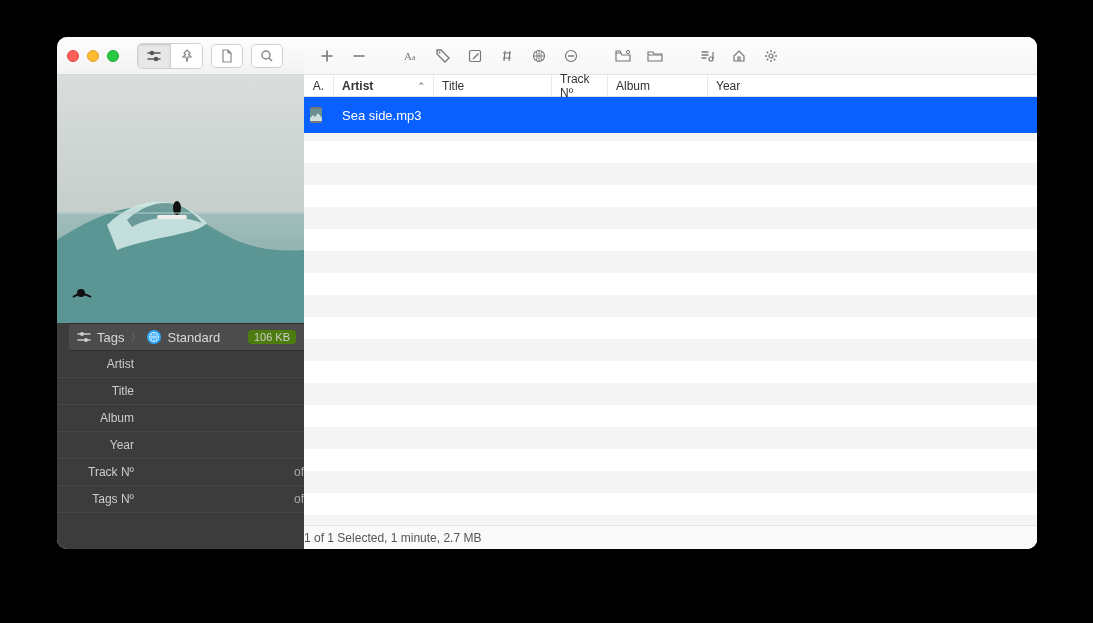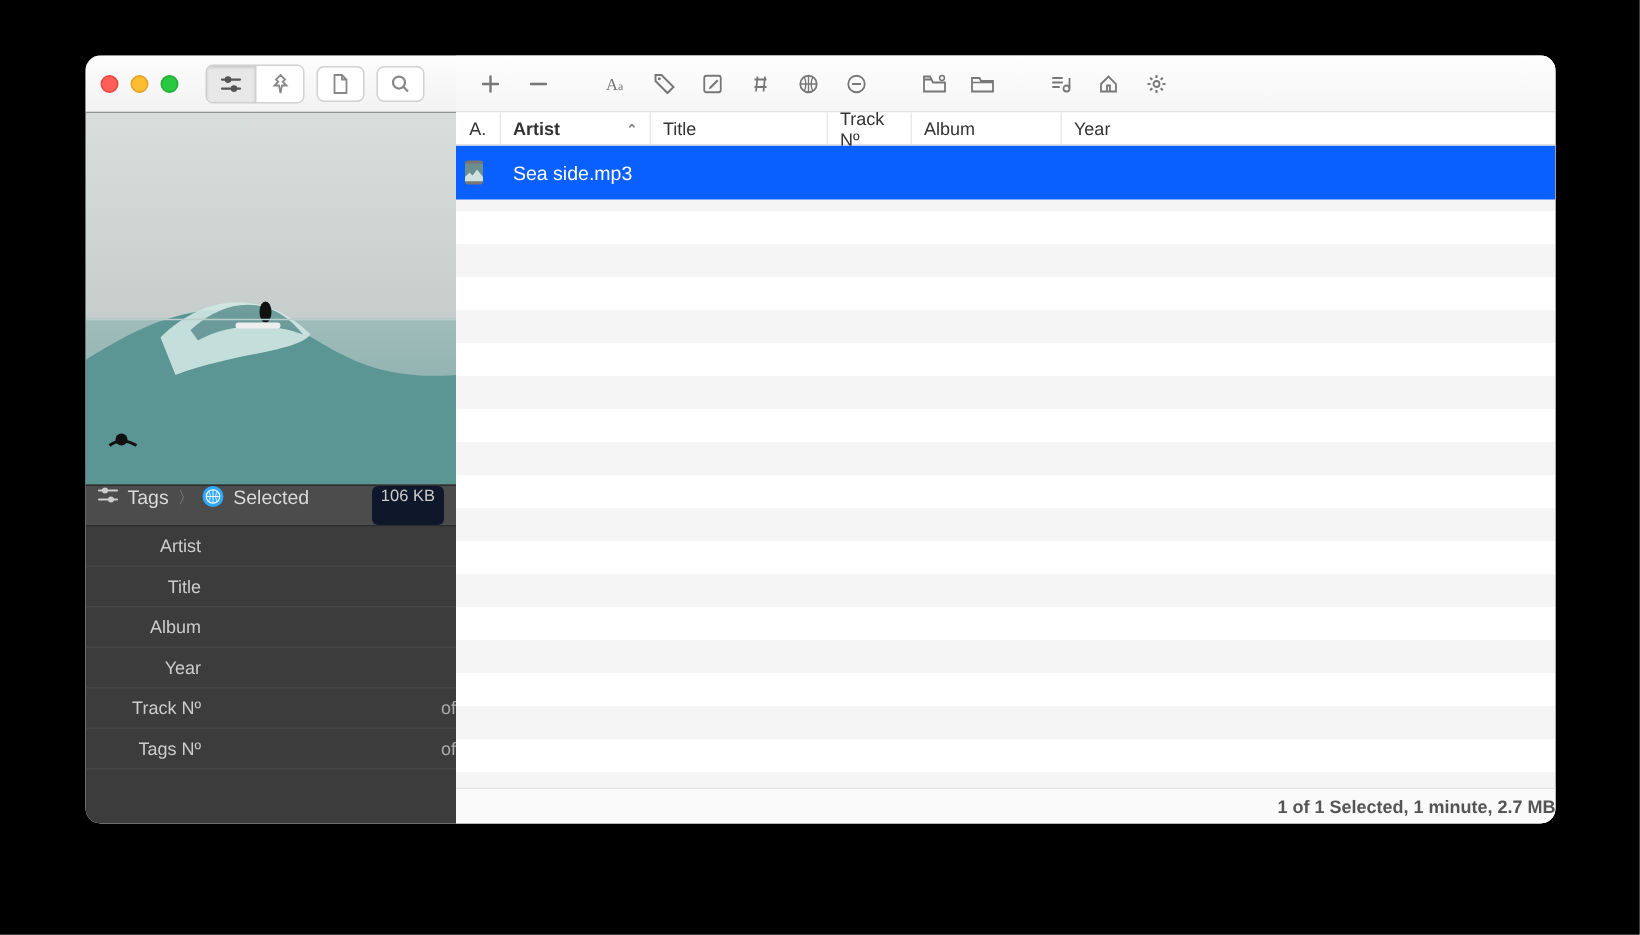--- a/index.html
+++ b/index.html
@@ -52,33 +52,35 @@
   .cover {
     width: 100%; height: 248px;
     position: relative;
     overflow: hidden;
   }
   .cover svg { width:100%; height:100%; display:block;}
   .tags-hdr {
     height: 28px;
     background: #4c4c4c;
     display: flex;
+    align-items: center;
     padding: 0 8px;
     gap: 6px;
     color: #d9d9d9;
     border-top: 1px solid #2d2d2d;
     border-bottom: 1px solid #2d2d2d;
+    margin-left: 12px;
   }
   .tags-hdr .chev { color:#888; font-size:11px;}
   .tags-hdr .globe {
     width:14px;height:14px;border-radius:50%;
     background:#2fa8ff;display:flex;align-items:center;justify-content:center;color:#fff;font-size:9px;
   }
   .tags-hdr .size {
-    margin-left:auto; background:#0f172a; color:#ccc;
+    margin-left:auto; background:#4d7c0f; color:#ccc;
     padding:1px 6px; border-radius:4px; font-size:11px;
   }
   .meta-list { flex:1; overflow:auto;}
   .meta-row {
     display:flex; align-items:center; height:27px;
     border-bottom:1px solid #464646; color:#ccc;
   }
   .meta-row .k { width:85px; text-align:right; padding-right:8px; font-size:12px;}
   .meta-row .v { flex:1; font-size:12px; color:#eee; }
   .meta-row .suf { width:50px; text-align:right; color:#aaa; font-size:12px; }
@@ -133,22 +135,22 @@
     position:relative; height:36px; display:flex; align-items:center;
   }
   .row.selected { background:#0a60ff; color:#fff;}
   .row .cell { padding:0 8px; display:flex; align-items:center;}
   .row .thumb {
     width:16px;height:16px;background:#777;border-radius:2px;margin-right:6px;
     display:inline-flex;align-items:center;justify-content:center;color:#fff;font-size:10px;
   }
   .statusbar {
     height:24px; border-top:1px solid #e3e3e3;
-    background:#fafafa; display:flex; align-items:center; justify-content:flex-end;
-    font-size:12px; color:#555;font-weight:bold;
+    background:#fafafa; display:flex; align-items:center; justify-content:flex-start;
+    font-size:12px; color:#555;
   }
   svg { pointer-events:none;}
 </style>
 </head>
 <body>
 
 <div class="window">
 
   <div class="sidebar">
     <div class="titlebar">
@@ -223,21 +225,21 @@
           </g>
         </svg>
       <span>Tags</span>
       <span class="chev">〉</span>
       <span class="globe">
         <svg width="10" height="10" viewBox="0 0 10 10">
             <circle cx="5" cy="5" r="4.5" fill="none" stroke="#fff" stroke-width="0.8"></circle>
             <path d="M0.5 5H9.5 M5 0.5V9.5 M2 1.5C3.5 3.5 3.5 6.5 2 8.5 M8 1.5C6.5 3.5 6.5 6.5 8 8.5" stroke="#fff" stroke-width="0.6" fill="none"></path>
           </svg>
       </span>
-      <span>Selected</span>
+      <span>Standard</span>
       <span class="size">106 KB</span>
     </div>
 
     <div class="meta-list" id="meta-list">
         <div class="meta-row">
           <div class="k">Artist</div>
                  <div class="v"></div>
                  <div class="suf"></div>
         </div>
         <div class="meta-row">

